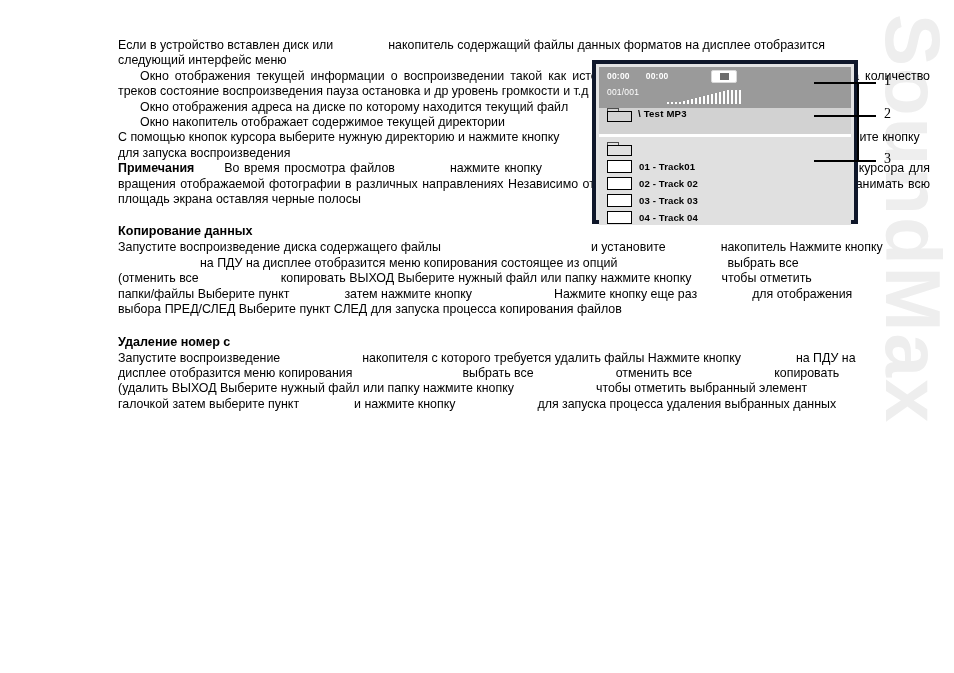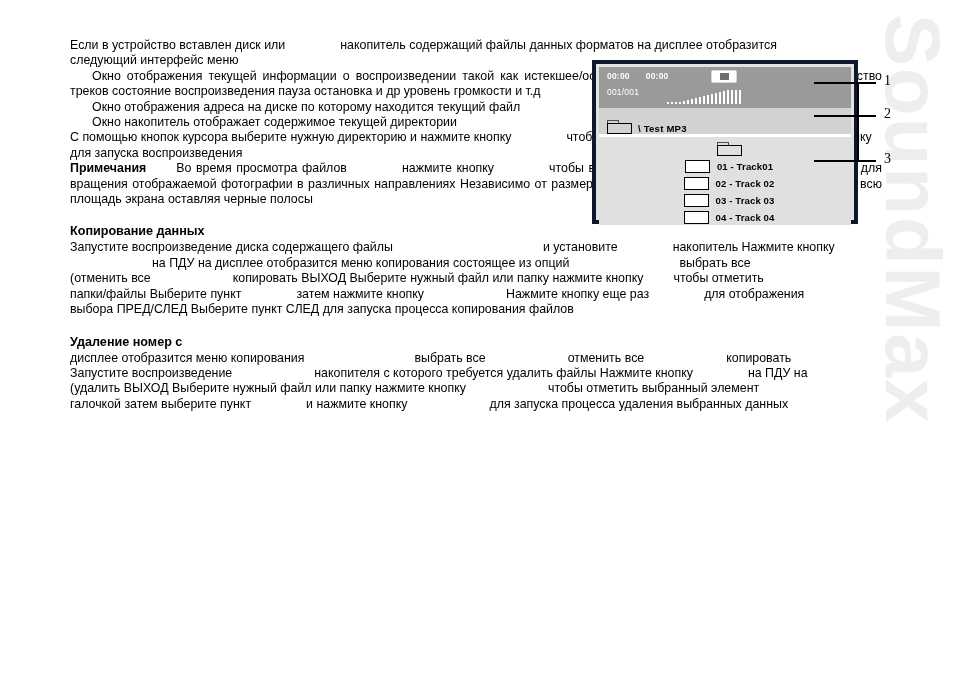--- a/index.html
+++ b/index.html
@@ -40,20 +40,21 @@
     writing-mode: vertical-rl;
     transform: translateY(14px) translateX(2px);
     line-height: 0.98;
   }
 
   
   .page {
     position: relative;
     z-index: 2;
     padding: 38px 0 0 4px;
+    margin-left: 48px;
   }
 
   .textcol {
     position: absolute;
     left: 70px;
     top: 38px;
     width: 812px;
     font-size: 12.4px;
     line-height: 15.4px;
     color: #000;
@@ -165,21 +166,21 @@
     display: block;
     width: 2.4px;
     background: #ffffff;
   }
 
   
   .dev-path {
     height: 26px;
     background: #d2d2d2;
     display: flex;
-    align-items: flex-end;
+    align-items: flex-start;
     padding-left: 8px;
     box-sizing: border-box;
   }
   .dev-path-label {
     font-size: 9.6px;
     font-weight: bold;
     color: #000;
     margin-left: 6px;
     letter-spacing: .2px;
   }
@@ -191,21 +192,20 @@
     background: #e0e0e0;
     padding: 4px 0 0 8px;
     height: 88px;
     box-sizing: border-box;
   }
   .dev-row {
     display: flex;
     align-items: center;
     height: 16px;
     margin-bottom: 1px;
-    justify-content: center;
   }
   .dev-row-label {
     font-size: 9.6px;
     font-weight: bold;
     color: #000;
     margin-left: 7px;
     letter-spacing: .1px;
   }
 
   
@@ -322,24 +322,24 @@
     </p>
     <p class="para noj">
       <span>папки/файлы  Выберите пункт</span><span class="gap-m"></span><span>затем нажмите кнопку</span><span class="gap-l"></span><span>Нажмите кнопку еще раз</span><span class="gap-m"></span><span>для отображения</span>
     </p>
     <p class="para noj">выбора ПРЕД/СЛЕД  Выберите пункт СЛЕД для запуска процесса копирования файлов</p>
 
     <div class="spacer-block"></div>
 
     <h3 class="section-head">Удаление номер с</h3>
     <p class="para noj">
+      <span>Запустите воспроизведение</span><span class="gap-l"></span><span>накопителя  с которого требуется удалить файлы  Нажмите кнопку</span><span class="gap-m"></span><span>на ПДУ  на</span>
+    </p>
+    <p class="para noj">
       <span>дисплее отобразится меню копирования</span><span class="gap-xl"></span><span>выбрать все</span><span class="gap-l"></span><span>отменить все</span><span class="gap-l"></span><span>копировать</span>
-    </p>
-    <p class="para noj">
-      <span>Запустите воспроизведение</span><span class="gap-l"></span><span>накопителя  с которого требуется удалить файлы  Нажмите кнопку</span><span class="gap-m"></span><span>на ПДУ  на</span>
     </p>
     <p class="para">
       <span>(удалить  ВЫХОД  Выберите нужный файл или папку  нажмите кнопку</span><span class="gap-l"></span><span>чтобы отметить выбранный элемент</span>
     </p>
     <p class="para noj">
       <span>галочкой  затем выберите пункт</span><span class="gap-m"></span><span>и нажмите кнопку</span><span class="gap-l"></span><span>для запуска процесса удаления выбранных данных</span>
     </p>
 
   </div>
 </div>

